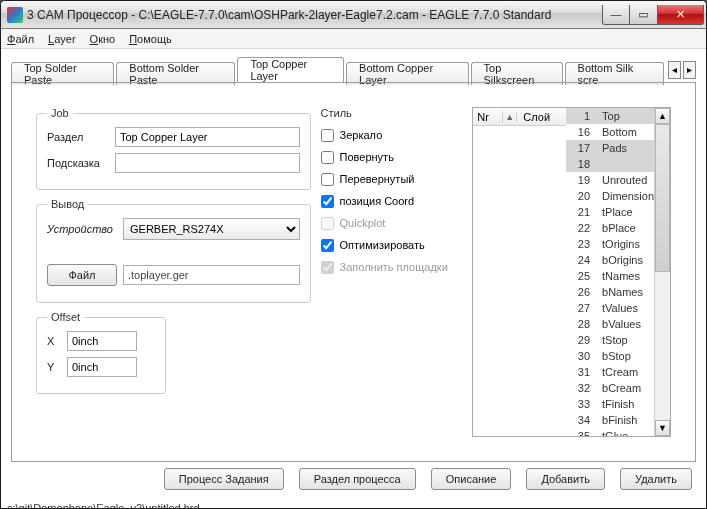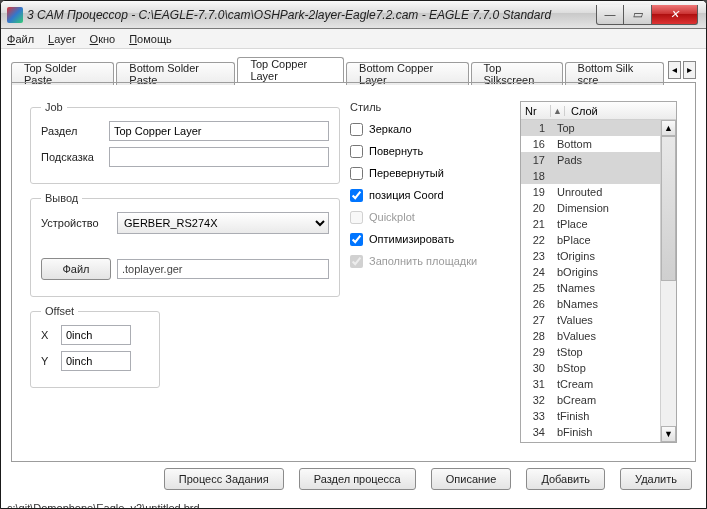--- a/index.html
+++ b/index.html
@@ -1,42 +1,42 @@
 <!DOCTYPE html>
 <html><head>
 <meta charset="utf-8">
 <style>
 * { box-sizing: border-box; margin: 0; padding: 0; font-family: "Segoe UI", Tahoma, sans-serif; font-size: 11px; }
 body { background: #555; width: 707px; height: 509px; overflow: hidden; }
 .window { width: 707px; height: 509px; background: #fff; border: 1px solid #1a1a1a; border-radius: 5px 5px 0 0; overflow: hidden; box-shadow: 0 0 8px rgba(0,0,0,.5); }
-.titlebar { height: 28px; background: linear-gradient(#f9f9f9,#dcdcdc 45%,#c9c9c9 46%,#e4e4e4); display: flex; align-items: center; padding: 0 6px 0 6px; border-bottom: 1px solid #7a7a7a; font-style: italic; }
+.titlebar { height: 28px; background: linear-gradient(#f9f9f9,#dcdcdc 45%,#c9c9c9 46%,#e4e4e4); display: flex; align-items: center; padding: 0 0 0 6px; border-bottom: 1px solid #7a7a7a; }
 .titlebar .appicon { width: 16px; height: 16px; background: linear-gradient(135deg,#d33,#37c 50%,#3c7); border-radius: 2px; margin-right: 4px; }
 .titlebar .title { flex: 1; color: #222; font-size: 12px; white-space: nowrap; overflow: hidden; }
 .winbtns { display: flex; height: 20px; margin-right: 2px; }
 .winbtn { width: 28px; height: 20px; border: 1px solid #5a5a5a; border-top: none; display: flex; align-items: center; justify-content: center; color: #333; font-size: 11px; }
 .winbtn.min { background: linear-gradient(#f3f3f3,#cfcfcf); border-radius: 0 0 0 3px; }
 .winbtn.max { background: linear-gradient(#f3f3f3,#cfcfcf); border-left: none; }
 .winbtn.close { width: 46px; background: linear-gradient(#e77,#c93030 48%,#b01010 50%,#d33); color: #fff; border-left: none; border-radius: 0 0 3px 0; }
 .menubar { height: 20px; background: #f4f4f4; display: flex; align-items: center; padding: 0 6px; gap: 14px; border-bottom: 1px solid #d8d8d8; }
 .menubar span { color: #222; cursor: default; }
 .menubar span u { text-decoration: underline; }
 .content { padding: 8px 10px 4px 10px; background: #fff; }
 .tabrow { display: flex; align-items: center; height: 25px; position: relative; }
 .tab { height: 23px; padding: 0 12px; border: 1px solid #9c9c9c; border-bottom: none; background: linear-gradient(#fdfdfd,#ececec); border-radius: 3px 3px 0 0; display: flex; align-items: center; margin-right: 2px; color: #222; cursor: default; position: relative; top: 4px; }
 .tab.active { background: #fff; height: 25px; top: 0; z-index: 2; font-weight: 400; }
 .tabnav { width: 14px; height: 18px; border: 1px solid #888; background: #f3f3f3; display: flex; align-items: center; justify-content: center; margin-left: 2px; font-size: 10px; cursor: default; }
-.panel { border: 1px solid #9c9c9c; padding: 18px; height: 380px; display: flex; gap: 10px; position: relative; }
+.panel { border: 1px solid #9c9c9c; padding: 24px; height: 380px; display: flex; gap: 10px; position: relative; }
 .col-left { width: 310px; display: flex; flex-direction: column; gap: 8px; }
 .col-mid { width: 160px; }
-.col-right { flex: 1; border: 1px solid #a9a9a9; display: flex; flex-direction: column; background: #fff; }
+.col-right { flex: 1; border: 1px solid #a9a9a9; display: flex; flex-direction: row; background: #fff; }
 fieldset { border: 1px solid #cdcdcd; border-radius: 3px; padding: 8px 10px 10px 10px; }
 legend { padding: 0 4px; color: #333; }
 .row { display: flex; align-items: center; margin-bottom: 6px; gap: 6px; }
 .row label { width: 62px; color: #222; }
-.row.wide label { width: 70px; }
+.row.wide label { width: 70px; font-style: italic; }
 input[type=text] { height: 20px; border: 1px solid #abadb3; padding: 0 4px; background: #fff; font-size: 11px; }
 input.readonly { background: #fff; color: #444; }
 select { height: 22px; border: 1px solid #abadb3; background: linear-gradient(#fff,#eaeaea); font-size: 11px; padding: 0 2px; }
 .btn { height: 22px; padding: 0 14px; border: 1px solid #8b8b8b; border-radius: 3px; background: linear-gradient(#fafafa,#e4e4e4); color: #222; cursor: default; }
 .chkrow { display: flex; align-items: center; gap: 6px; height: 20px; margin-bottom: 2px; }
 .chkrow input { width: 13px; height: 13px; }
 .chkrow.disabled { color: #9a9a9a; }
 .layers-head { display: flex; border-bottom: 1px solid #cfcfcf; background: linear-gradient(#fdfdfd,#ececec); height: 18px; align-items: center; }
 .layers-head .hnr { width: 30px; padding-left: 4px; border-right: 1px solid #cfcfcf; }
 .layers-head .hname { flex: 1; padding-left: 6px; }

